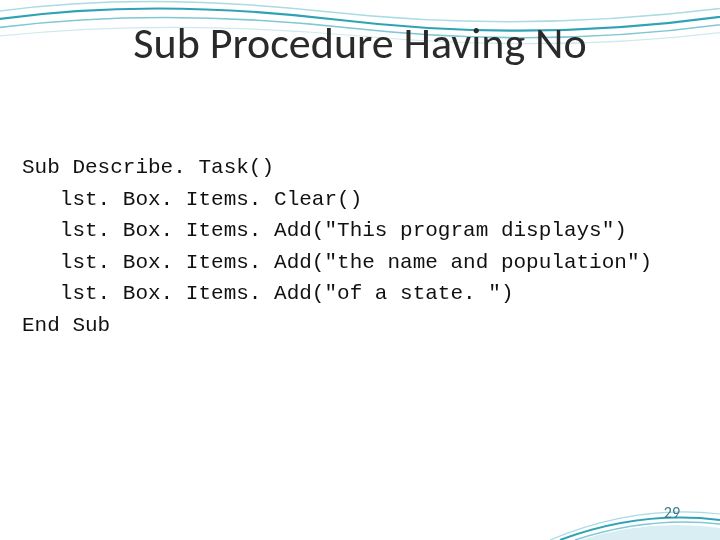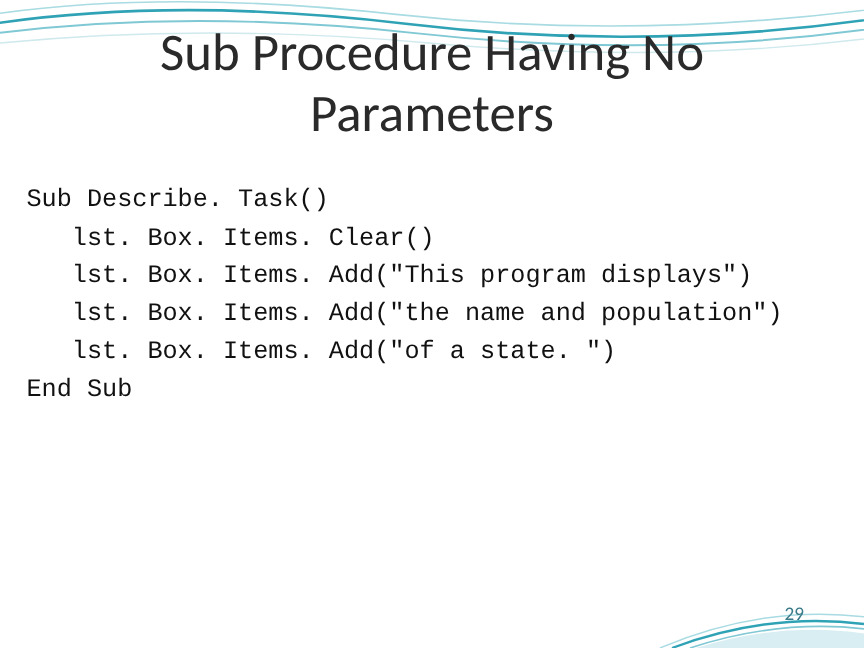--- a/index.html
+++ b/index.html
@@ -44,21 +44,21 @@
     left: 22px;
     font-family: 'Courier New', Courier, monospace;
     font-size: 21px;
     color: #111;
     line-height: 1.5;
     white-space: pre;
   }
   .page-num {
     position: absolute;
     bottom: 18px;
-    right: 50px;
+    right: 40px;
     font-size: 16px;
     color: #3a7a8a;
     font-family: Calibri, 'Segoe UI', Arial, sans-serif;
   }
   .corner-deco {
     position: absolute;
     bottom: 0;
     right: 0;
     width: 180px;
     height: 70px;
@@ -72,21 +72,20 @@
 
   <svg class="wave-deco" viewBox="0 0 720 60" preserveAspectRatio="none">
     <path d="M -20 22 Q 140 -4 340 20 Q 540 44 740 14" stroke="#2fa3b5" stroke-width="2.2" fill="none"></path>
     <path d="M -20 30 Q 150 6 350 28 Q 550 50 740 22" stroke="#7fc8d4" stroke-width="1.6" fill="none"></path>
     <path d="M -20 14 Q 130 -10 330 12 Q 530 34 740 6" stroke="#a8dbe2" stroke-width="1.4" fill="none"></path>
     <path d="M -20 38 Q 160 18 360 36 Q 560 54 740 30" stroke="#cfe9ed" stroke-width="1.2" fill="none"></path>
   </svg>
 
   <div class="title">
     <span>Sub Procedure Having No</span><br>
-    <span>Parameters</span>
   </div>
 
   <div class="code-block"><span>Sub Describe. Task()</span>
 <span>   lst. Box. Items. Clear()</span>
 <span>   lst. Box. Items. Add("This program displays")</span>
 <span>   lst. Box. Items. Add("the name and population")</span>
 <span>   lst. Box. Items. Add("of a state. ")</span>
 <span>End Sub</span></div>
 
   <svg class="corner-deco" viewBox="0 0 180 70" preserveAspectRatio="none">

